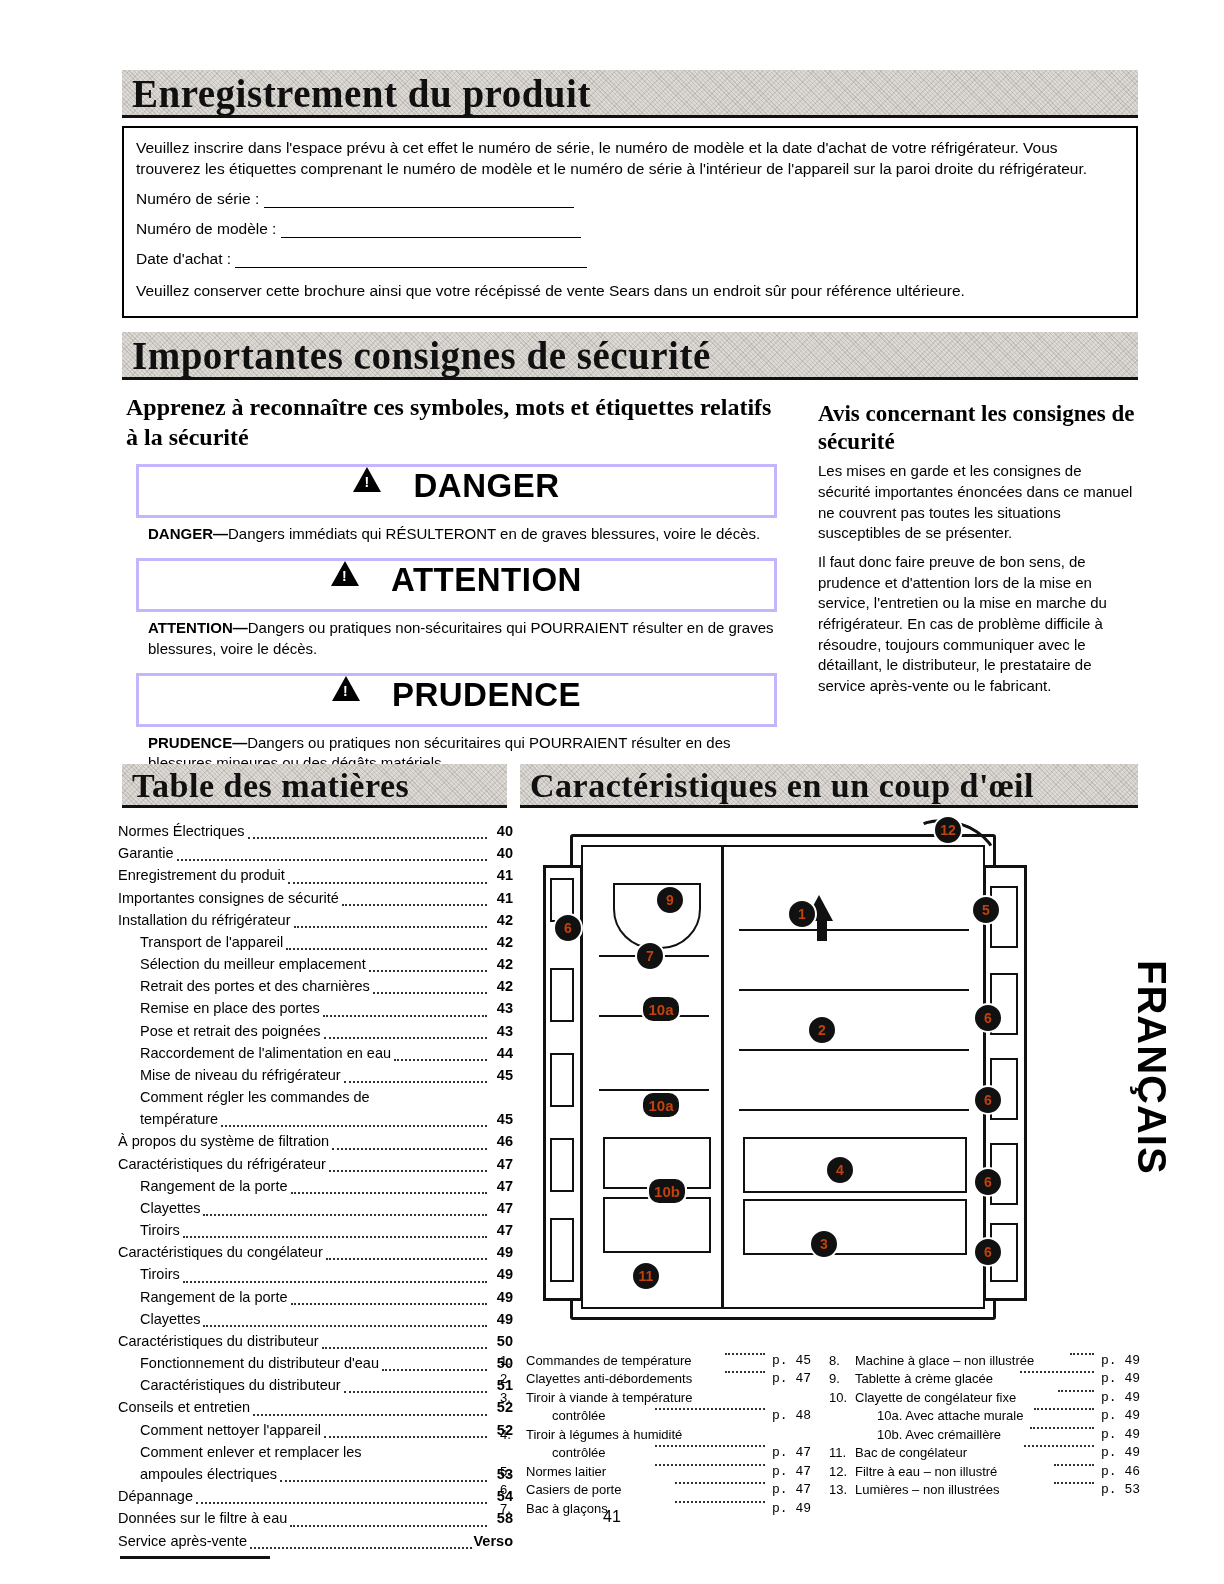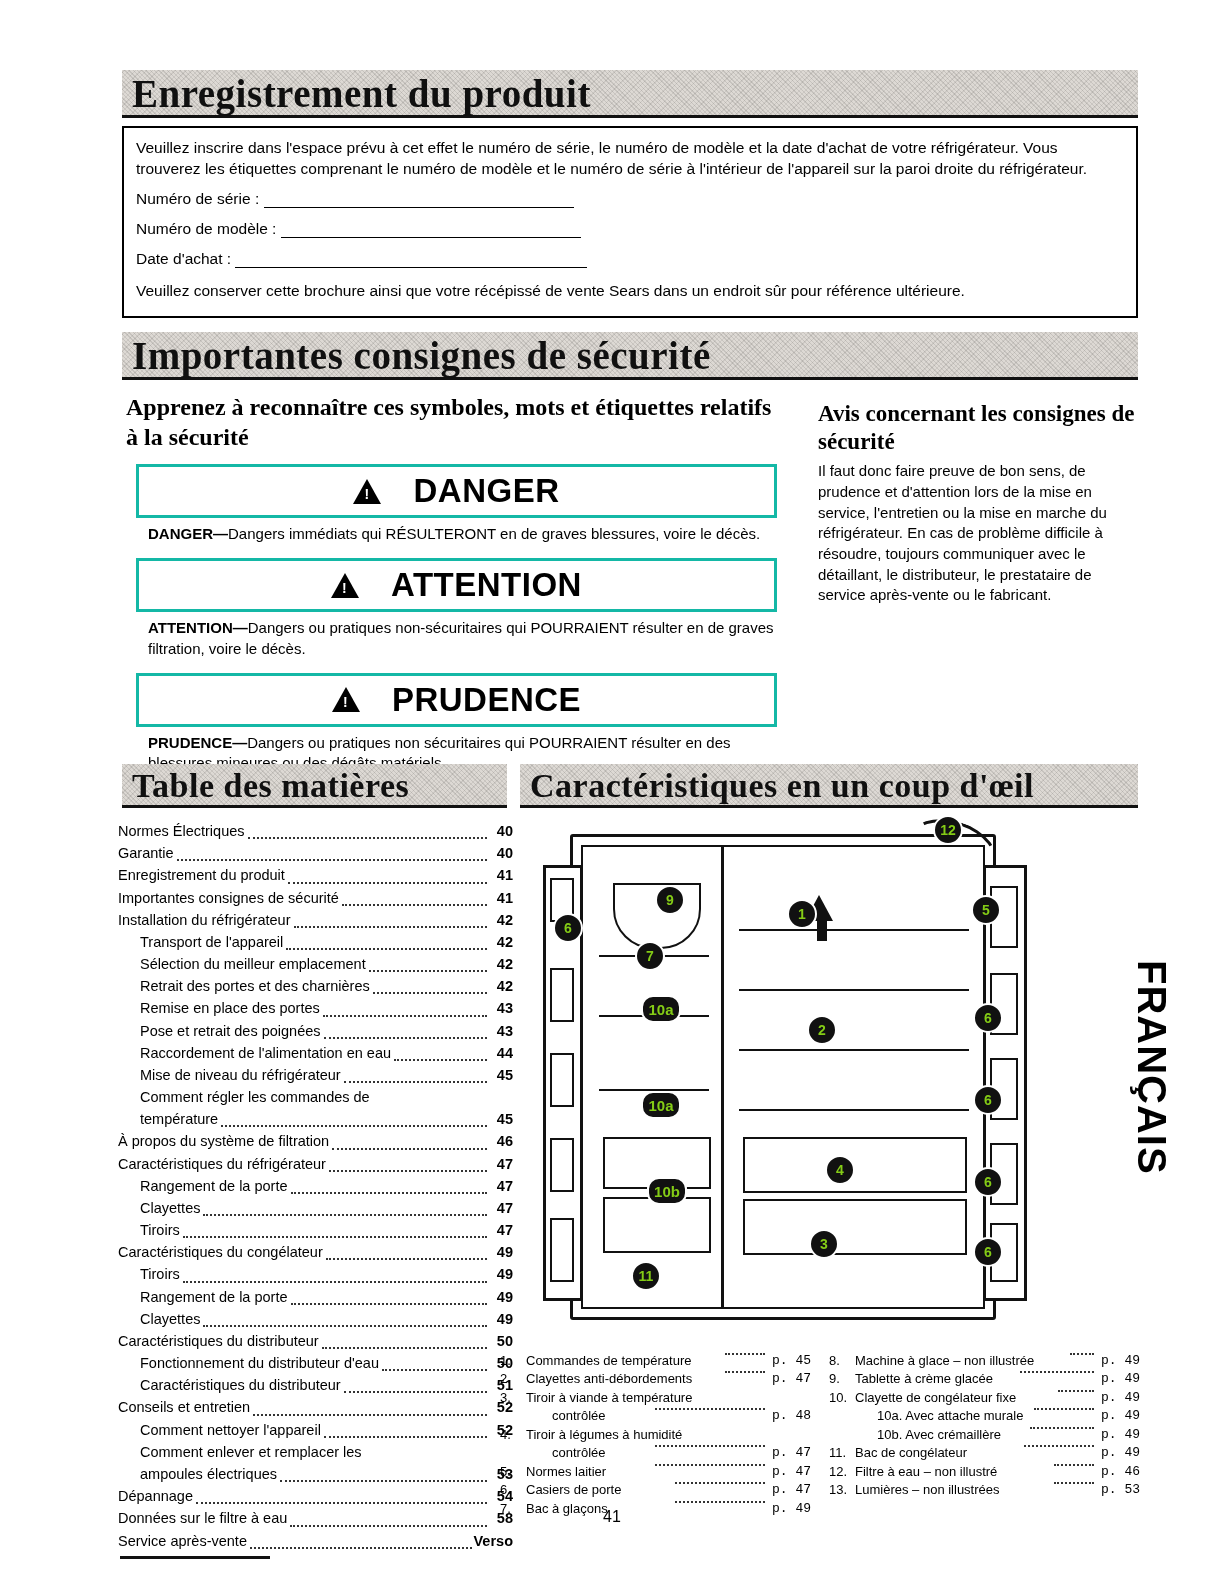--- a/index.html
+++ b/index.html
@@ -53,24 +53,24 @@
   #reg-note{margin-top:14px;font-size:15.5px;}
   
   #safety-banner{position:absolute;left:122px;top:332px;width:1016px;height:48px;}
   
   #safety-left{position:absolute;left:122px;top:392px;width:665px;}
   #safety-left h2{
     font-family:"Liberation Serif", serif;
     font-weight:700;font-size:24px;line-height:1.25;margin:0 0 12px 4px;
   }
   .sigbox{
-    border:3px solid #14b8a6;
+    border:3px solid #c4b5fd;
     height:48px;
     margin:0 10px 0 14px;
-    display:flex;align-items:center;justify-content:center;gap:32px;
+    display:flex;align-items:flex-start;justify-content:center;gap:32px;
   }
   .sigbox .word{
     font-size:33px;font-weight:700;letter-spacing:.5px;
   }
   .tri{
     width:0;height:0;
     border-left:14px solid transparent;
     border-right:14px solid transparent;
     border-bottom:25px solid #000;
     position:relative;
@@ -118,21 +118,21 @@
   
   .fr-outer{position:absolute;left:50px;top:22px;width:420px;height:480px;border:3px solid #111;border-radius:3px;background:#fff;}
   .fr-inner{position:absolute;left:8px;top:8px;right:8px;bottom:8px;border:2px solid #111;}
   .fr-div{position:absolute;top:10px;bottom:10px;width:3px;background:#111;}
   .shelf{position:absolute;height:2px;background:#111;}
   .bin{position:absolute;border:2px solid #111;background:#fff;}
   .door-l{position:absolute;left:-30px;top:28px;width:34px;height:430px;border:3px solid #111;background:#fff;}
   .door-r{position:absolute;right:-34px;top:28px;width:38px;height:430px;border:3px solid #111;background:#fff;}
   .callout{
     position:absolute;width:26px;height:26px;border-radius:50%;
-    background:#111;color:#84cc16;font-size:14px;font-weight:700;
+    background:#111;color:#c2410c;font-size:14px;font-weight:700;
     display:flex;align-items:center;justify-content:center;
     border:2px solid #fff;
   }
   .callout.wide{width:36px;height:24px;border-radius:12px;font-size:15px;}
   .arrow-up{
     position:absolute;width:0;height:0;
     border-left:14px solid transparent;border-right:14px solid transparent;
     border-bottom:26px solid #111;
   }
   .arrow-stem{position:absolute;width:10px;height:22px;background:#111;}
@@ -225,34 +225,35 @@
     </div>
     <div class="sigdesc">
       <b>DANGER—</b><span>Dangers immédiats qui RÉSULTERONT en de graves blessures, voire le décès.</span>
     </div>
 
     <div class="sigbox">
       <span class="tri"></span>
       <span class="word">ATTENTION</span>
     </div>
     <div class="sigdesc">
-      <b>ATTENTION—</b><span>Dangers ou pratiques non-sécuritaires qui POURRAIENT résulter en de graves filtration, voire le décès.</span>
+      <b>ATTENTION—</b><span>Dangers ou pratiques non-sécuritaires qui POURRAIENT résulter en de graves blessures, voire le décès.</span>
     </div>
 
     <div class="sigbox">
       <span class="tri"></span>
       <span class="word">PRUDENCE</span>
     </div>
     <div class="sigdesc">
       <b>PRUDENCE—</b><span>Dangers ou pratiques non sécuritaires qui POURRAIENT résulter en des blessures mineures ou des dégâts matériels.</span>
     </div>
   </div>
 
   <div id="safety-right">
     <h3>Avis concernant les consignes de sécurité</h3>
+    <p>Les mises en garde et les consignes de sécurité importantes énoncées dans ce manuel ne couvrent pas toutes les situations susceptibles de se présenter.</p>
     <p>Il faut donc faire preuve de bon sens, de prudence et d'attention lors de la mise en service, l'entretien ou la mise en marche du réfrigérateur. En cas de problème difficile à résoudre, toujours communiquer avec le détaillant, le distributeur, le prestataire de service après-vente ou le fabricant.</p>
   </div>
 
   <div class="banner small" id="toc-banner">
     <h1>Table des matières</h1>
   </div>
 
   <div id="toc">
     <div class="toc-row">
         <span class="lbl">Normes Électriques</span>

